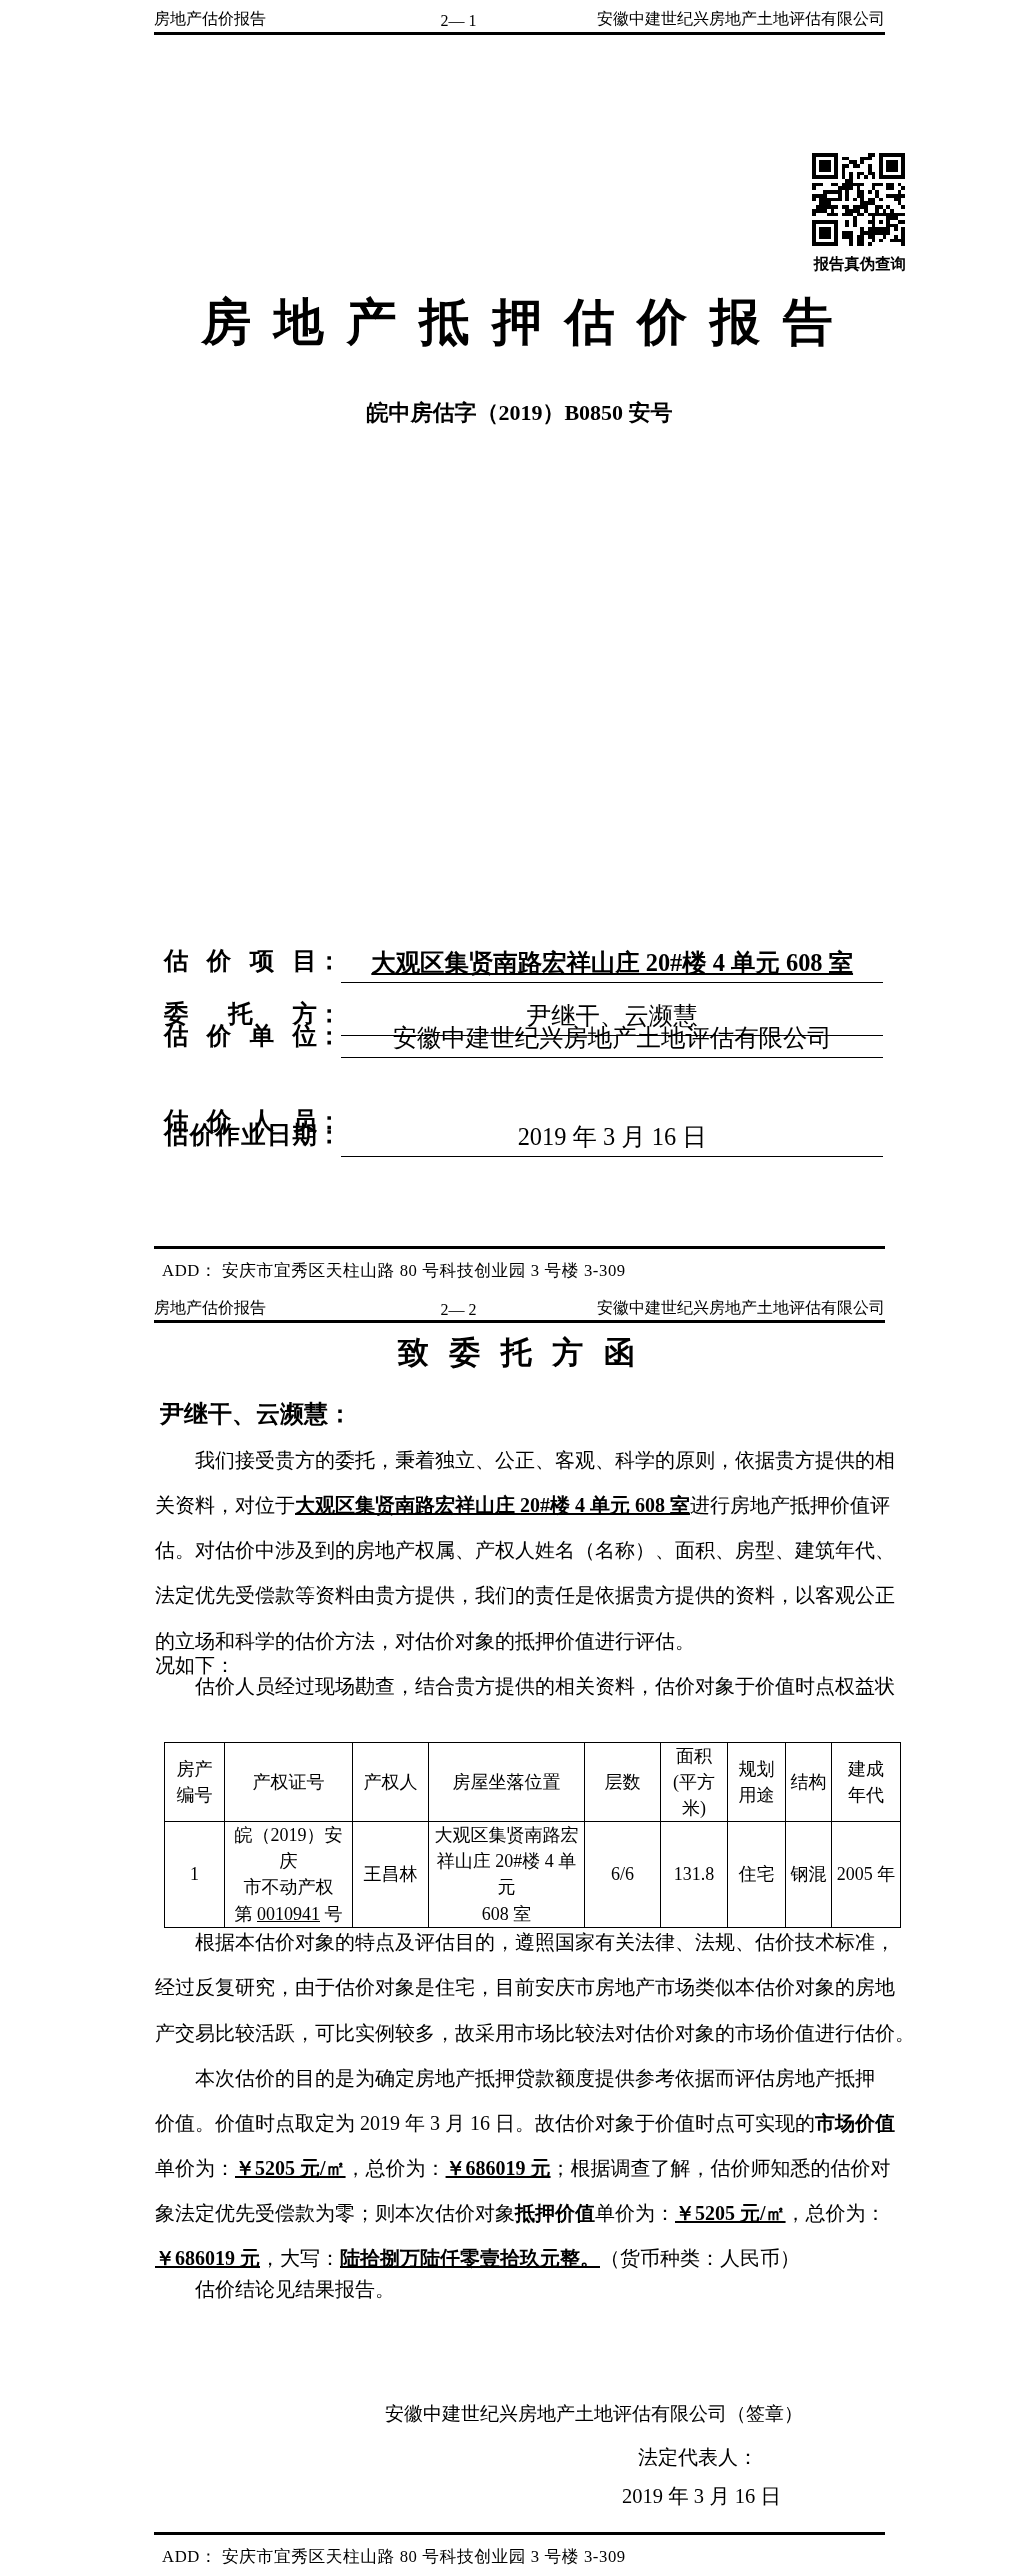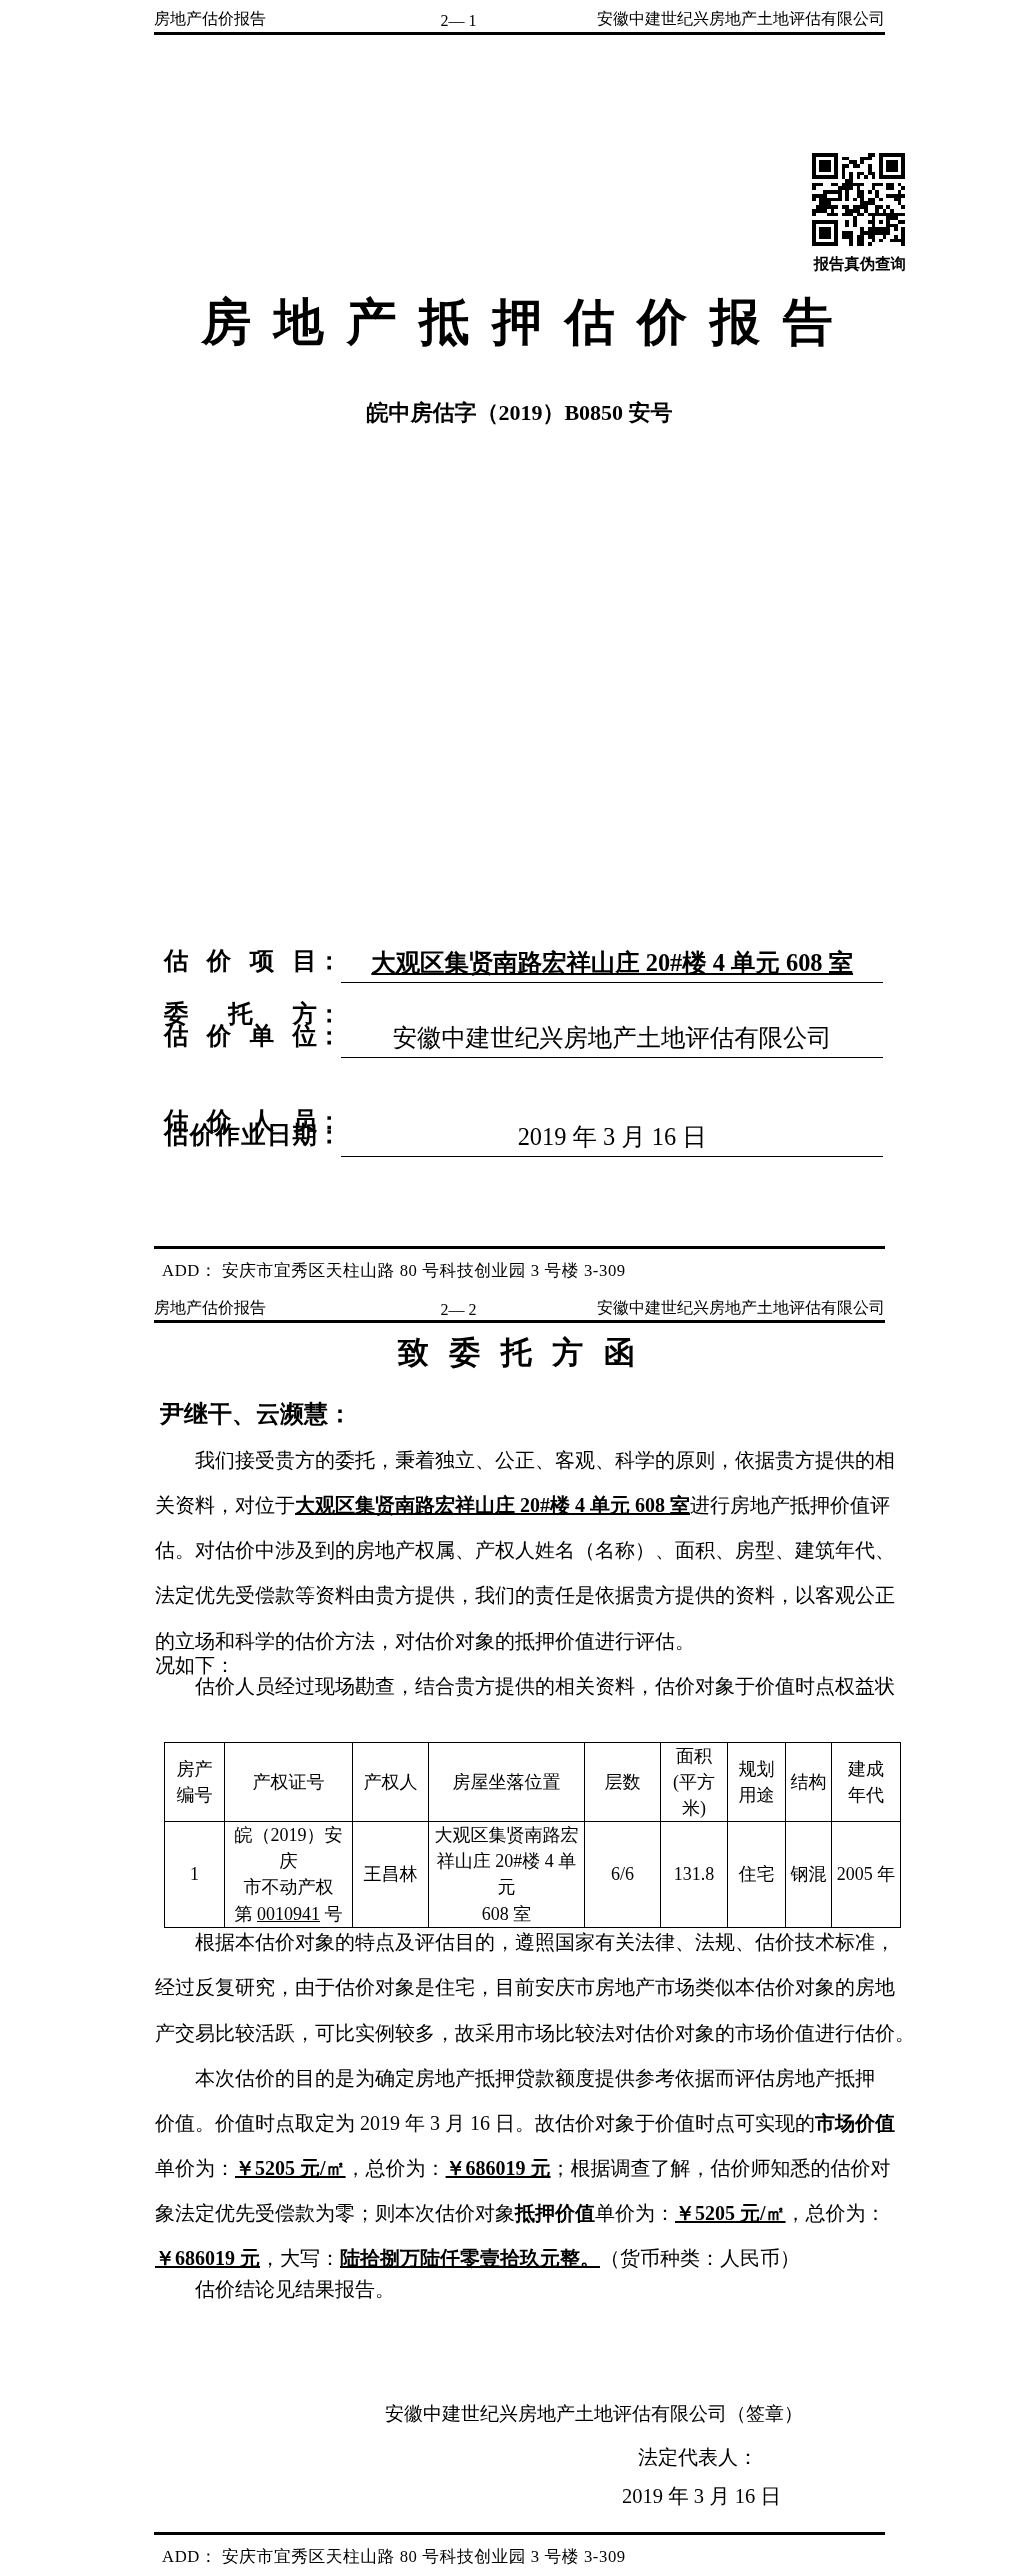--- a/index.html
+++ b/index.html
@@ -377,20 +377,21 @@
 <div class="abs sub-title" style="top:398px;">皖中房估字（2019）B0850 安号</div>
 
 <div class="abs frow" style="top:922px;">
   <span class="flabel">估价项目</span>
     <span class="fcolon">：</span>
   <div class="fval boldval">大观区集贤南路宏祥山庄 20#楼 4 单元 608 室</div>
 </div>
 <div class="abs frow" style="top:975px;align-items:flex-end;">
   <span class="flabel">委托方</span>
     <span class="fcolon">：</span>
+  <div class="fval">尹继干、云濒慧</div>
 </div>
 <div class="abs frow" style="top:997px;">
   <span class="flabel">估价单位</span>
     <span class="fcolon">：</span>
   <div class="fval">安徽中建世纪兴房地产土地评估有限公司</div>
 </div>
 <div class="abs frow" style="top:1082px;">
   <span class="flabel">估价人员</span>
     <span class="fcolon">：</span>
 </div>

